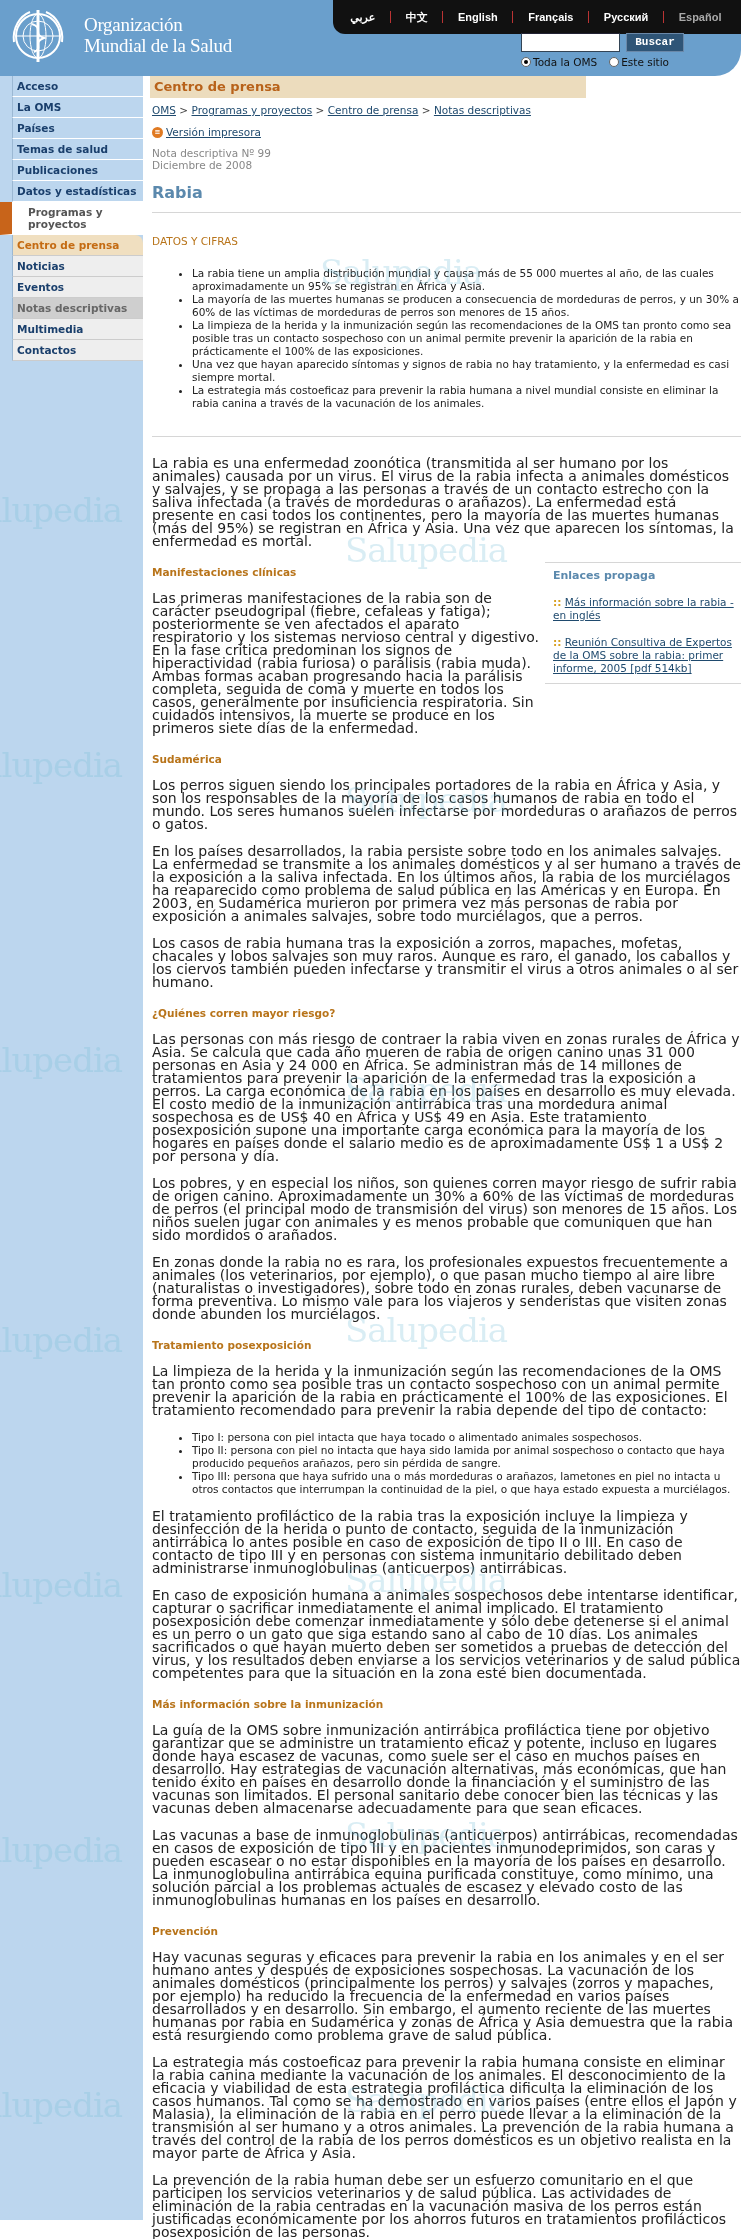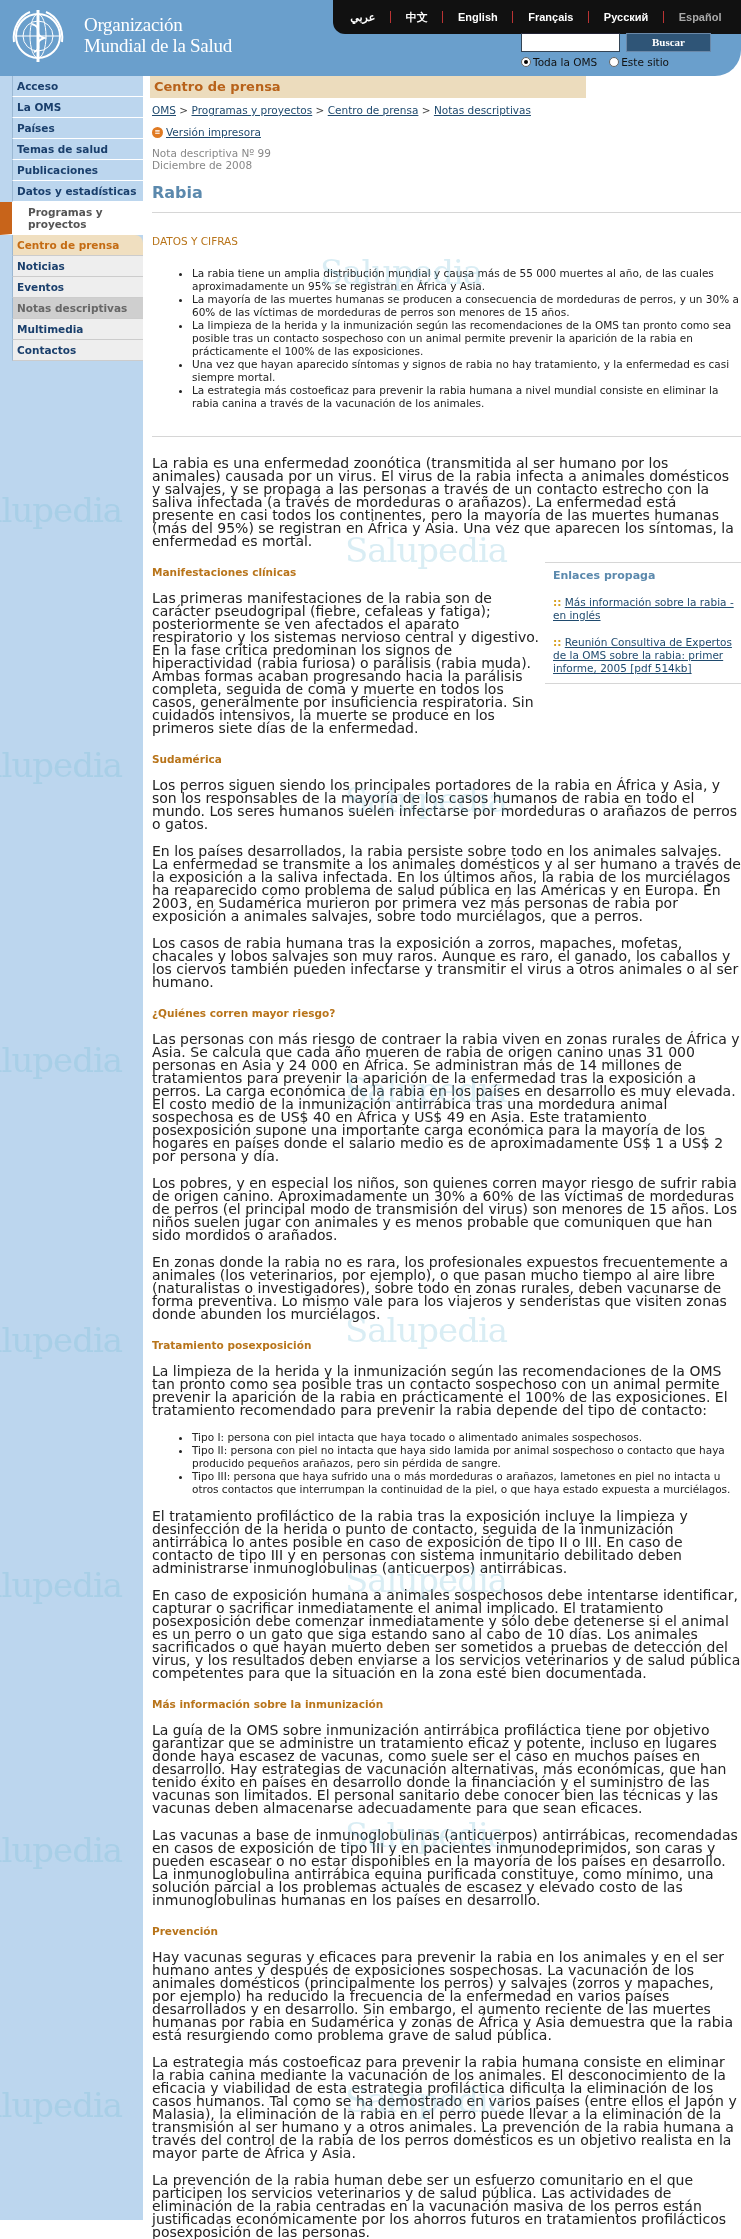--- a/index.html
+++ b/index.html
@@ -8,21 +8,21 @@
 
   
   .header { position: absolute; left: 0; top: 0; width: 741px; height: 76px; background: #6a9fcc; border-bottom-right-radius: 26px; }
   .logo { position: absolute; left: 8px; top: 6px; width: 60px; height: 60px; }
   .org-name { position: absolute; left: 84px; top: 14px; color: #fff; font-family: Liberation Serif, serif; font-size: 19px; line-height: 21px; font-weight: normal; letter-spacing: -0.3px; }
   .langbar { position: absolute; left: 333px; top: 0; width: 408px; height: 34px; background: #111; border-bottom-left-radius: 12px; display: flex; align-items: center; justify-content: space-around; padding: 0 12px 0 10px; }
   .lang { color: #fff; font-weight: bold; font-size: 11px; font-family: "Liberation Sans", sans-serif; text-decoration: none; }
   .lang.current { color: #aaa; }
   .lang-sep { width: 1px; height: 12px; background: #b33; }
   .search-input { position: absolute; left: 521px; top: 33px; width: 99px; height: 19px; border: 1px solid #345; border-top-color: #223; background: #fff; }
-  .search-btn { position: absolute; left: 626px; top: 33px; width: 85px; height: 19px; background: #2f5577; color: #fff; font-weight: bold; font-size: 11px; border: 1px solid #6a88a8; text-align: center; line-height: 17px; font-family: Liberation Serif, serif; }
+  .search-btn { position: absolute; left: 626px; top: 33px; width: 58px; height: 19px; background: #2f5577; color: #fff; font-weight: bold; font-size: 11px; border: 1px solid #6a88a8; text-align: center; line-height: 17px; font-family: Liberation Mono, monospace; }
   .scope { position: absolute; left: 521px; top: 56px; display: flex; gap: 12px; font-size: 10.5px; color: #111; }
   .scope label { display: flex; align-items: center; gap: 2px; }
   .radio { width: 10px; height: 10px; border-radius: 50%; background: #fff; border: 1px solid #666; display: inline-block; position: relative; }
   .radio.checked::after { content: ""; position: absolute; left: 2px; top: 2px; width: 4px; height: 4px; border-radius: 50%; background: #000; }
 
   
   .sidebar { position: absolute; left: 0; top: 76px; width: 143px; height: 2144px; background: #bcd6ee; }
   .nav { list-style: none; }
   .nav-item { display: block; margin-left: 12px; border-left: 1px solid #9bb8d3; border-bottom: 1px solid #fff; padding: 4px 4px 4px 4px; font-weight: bold; color: #1a3f6c; font-size: 10.5px; line-height: 12px; background: #bcd6ee; cursor: pointer; }
   .nav-item.white { background: #fff; color: #555; margin-left: 0; padding-left: 16px; border-left: 12px solid #c8641a; }

